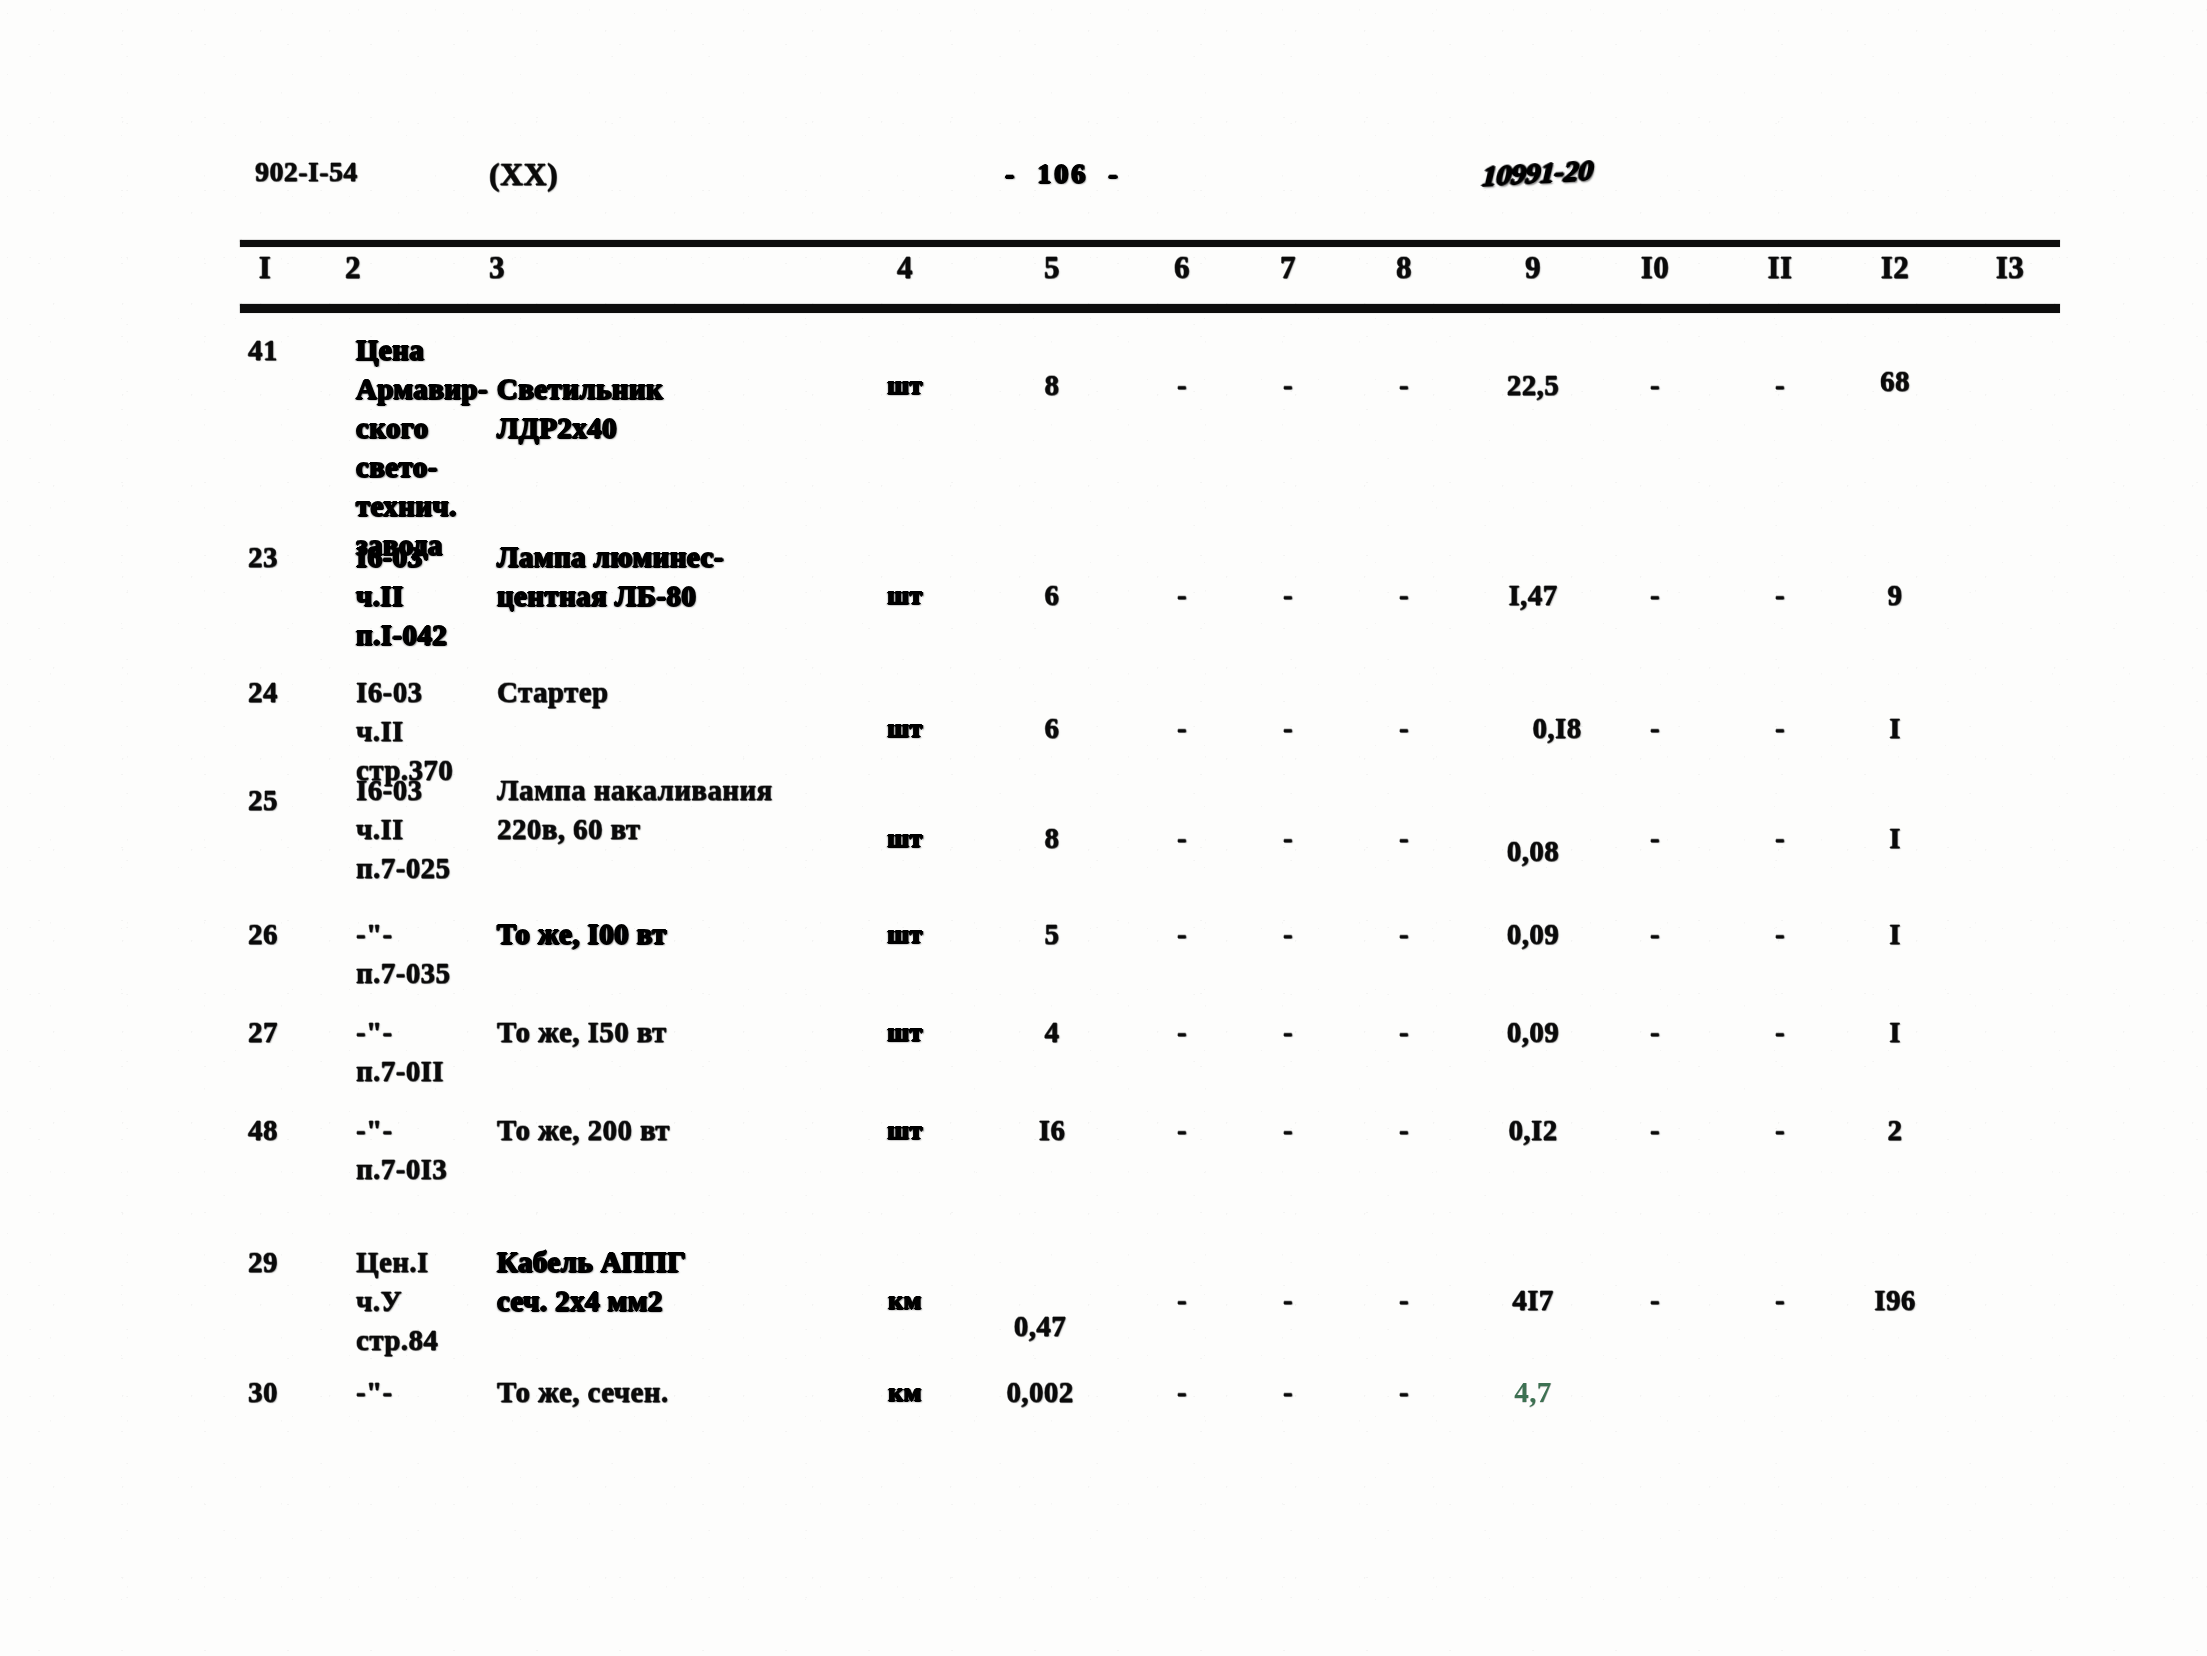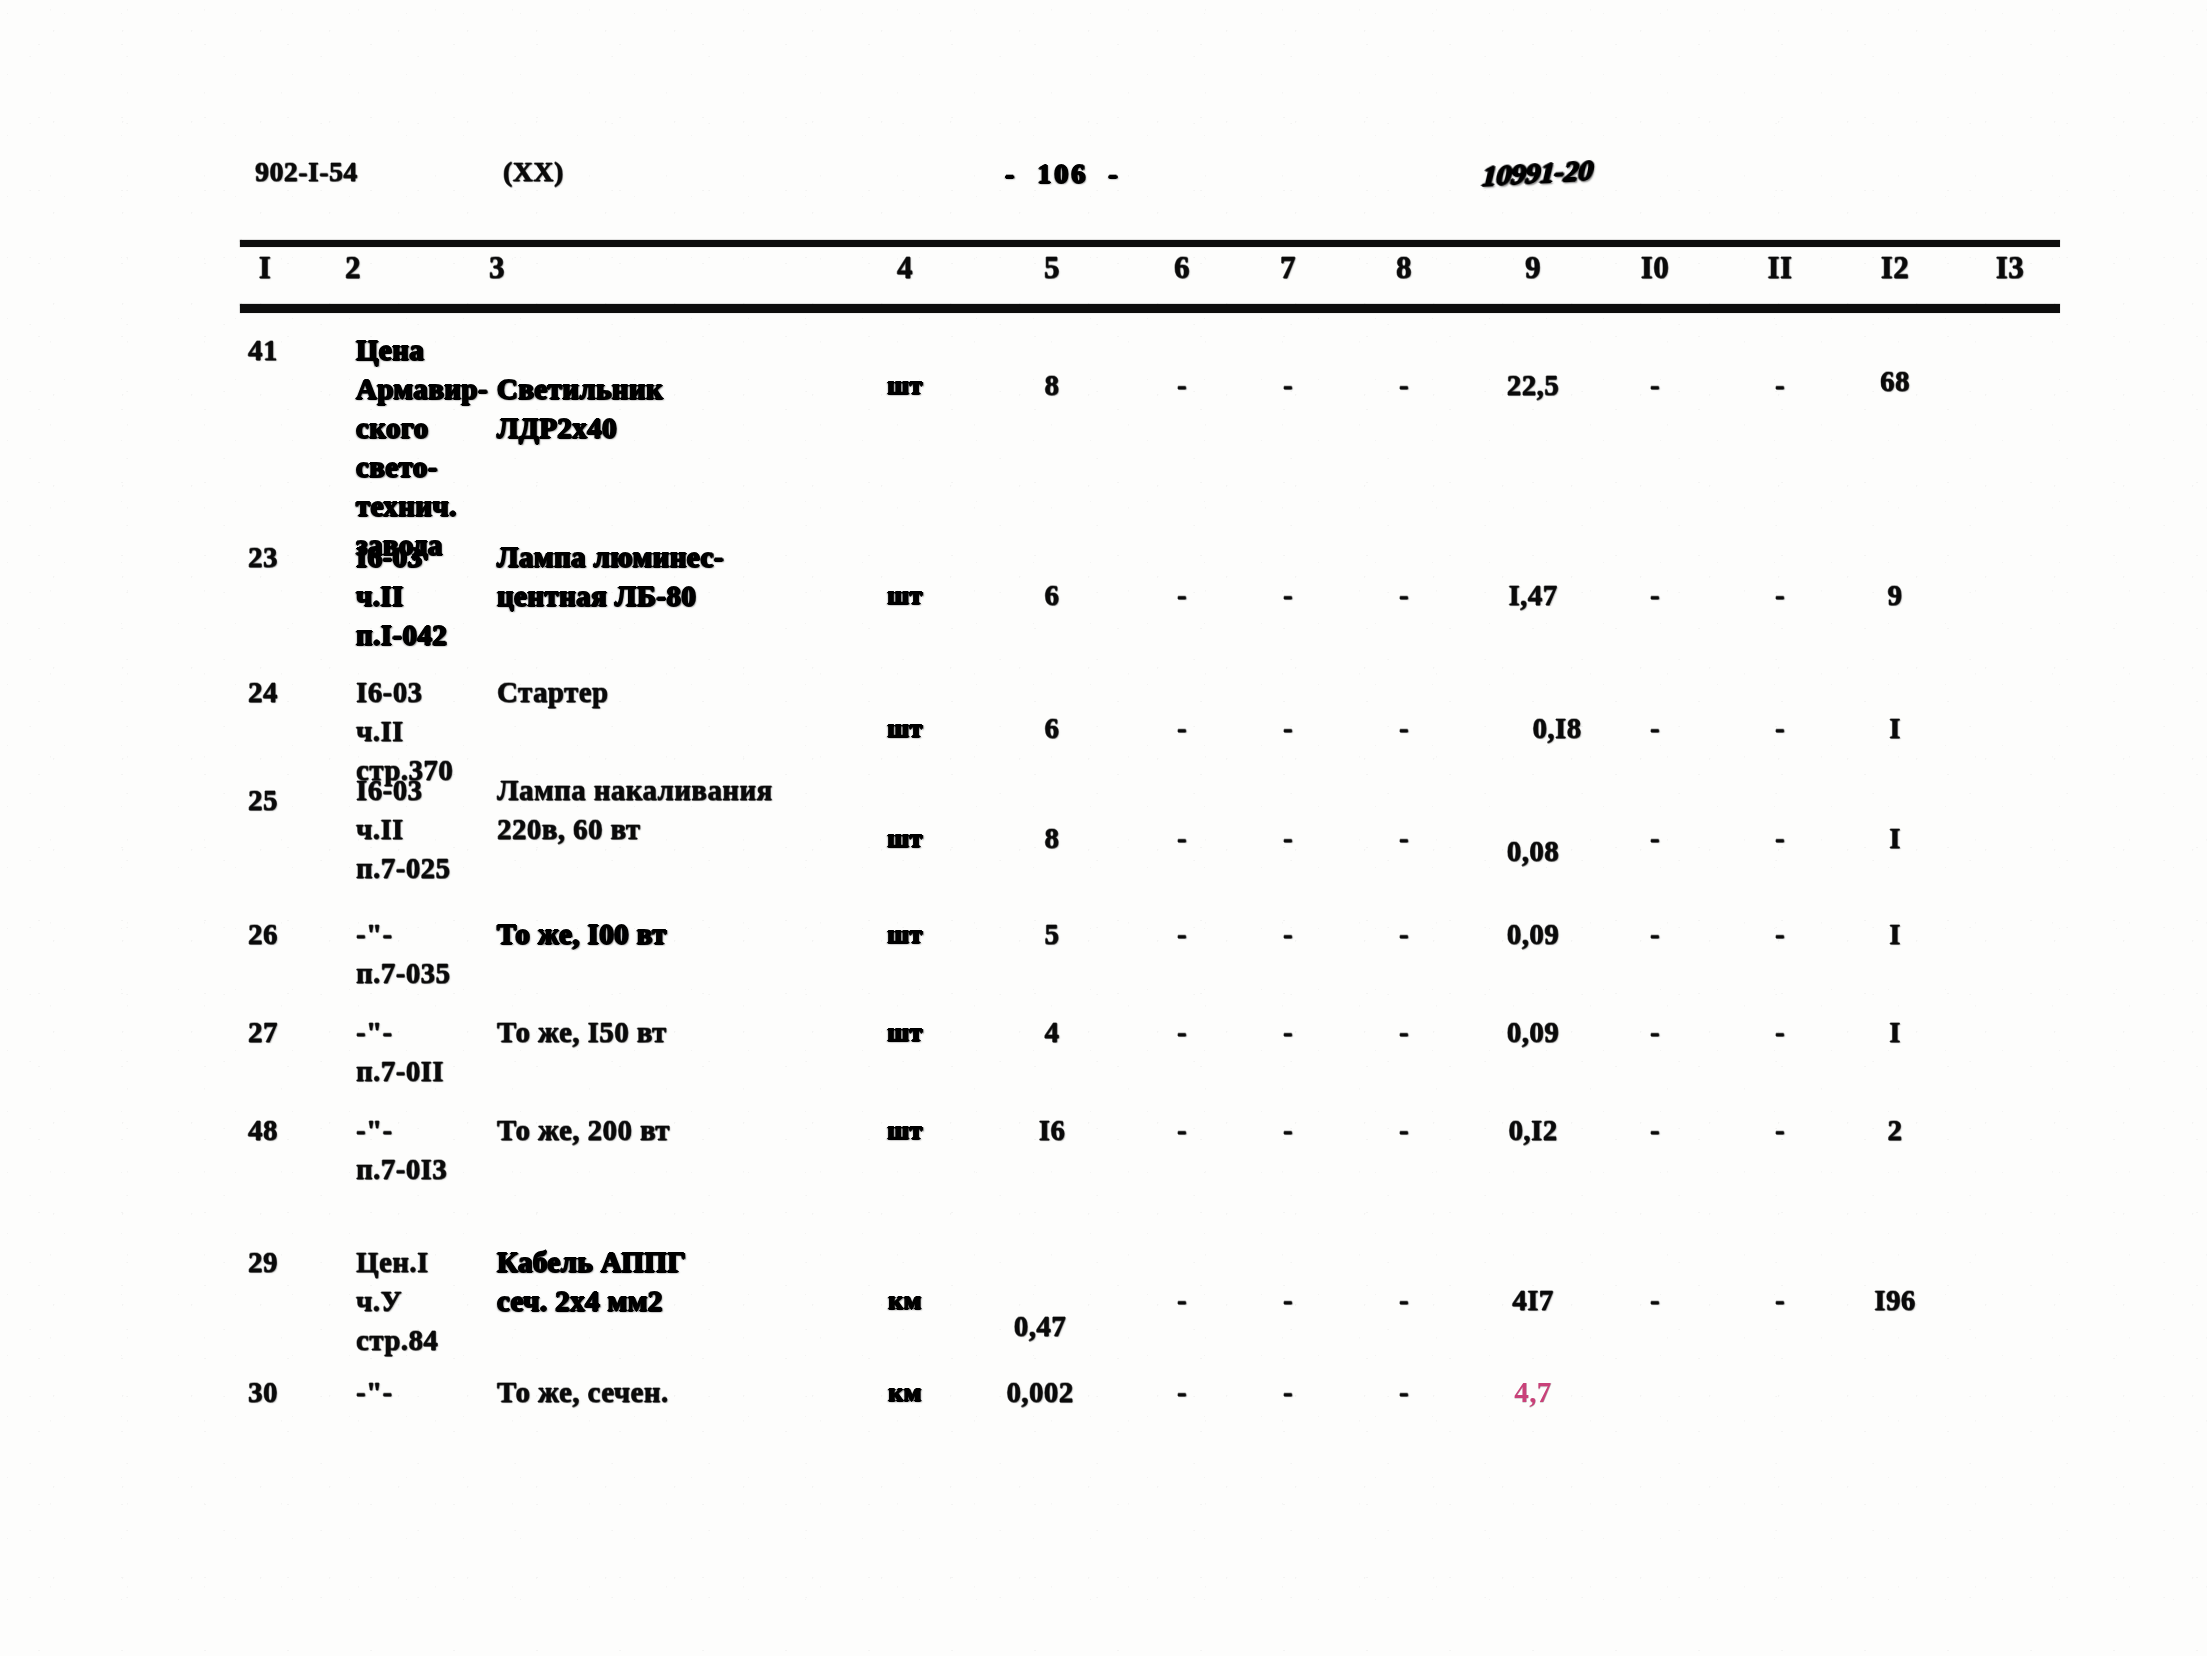--- a/index.html
+++ b/index.html
@@ -58,21 +58,21 @@
   .blot {
     text-shadow:
       1.1px 0 0 #000, -1.1px 0 0 #000,
       0 1.1px 0 #000, 0 -1.1px 0 #000,
       1.4px 1.2px 1.6px rgba(0,0,0,.6),
       -1.2px 1px 1.4px rgba(0,0,0,.45);
     filter: blur(0.35px) contrast(1.25);
   }
   
   .faint {
-    color: #be185d;
+    color: #14532d;
     text-shadow: 0.6px 0 0 rgba(0,0,0,.22), 0 0.6px 0 rgba(0,0,0,.18);
     filter: blur(0.55px);
     opacity: .82;
   }
 
   
   #doc-header {
     position: absolute;
     top: 156px;
     left: 0;
@@ -80,23 +80,23 @@
     height: 46px;
   }
   #doc-header .hdr-code {
     position: absolute;
     left: 255px;
     top: 0;
     font-size: 28px;
   }
   #doc-header .hdr-part {
     position: absolute;
-    left: 503px;
+    left: 489px;
     top: 0;
-    font-size: 28px;
+    font-size: 32px;
   }
   #doc-header .hdr-pageno {
     position: absolute;
     left: 1005px;
     top: 2px;
     font-size: 28px;
     letter-spacing: 3px;
   }
   #doc-header .hdr-stamp {
     position: absolute;

